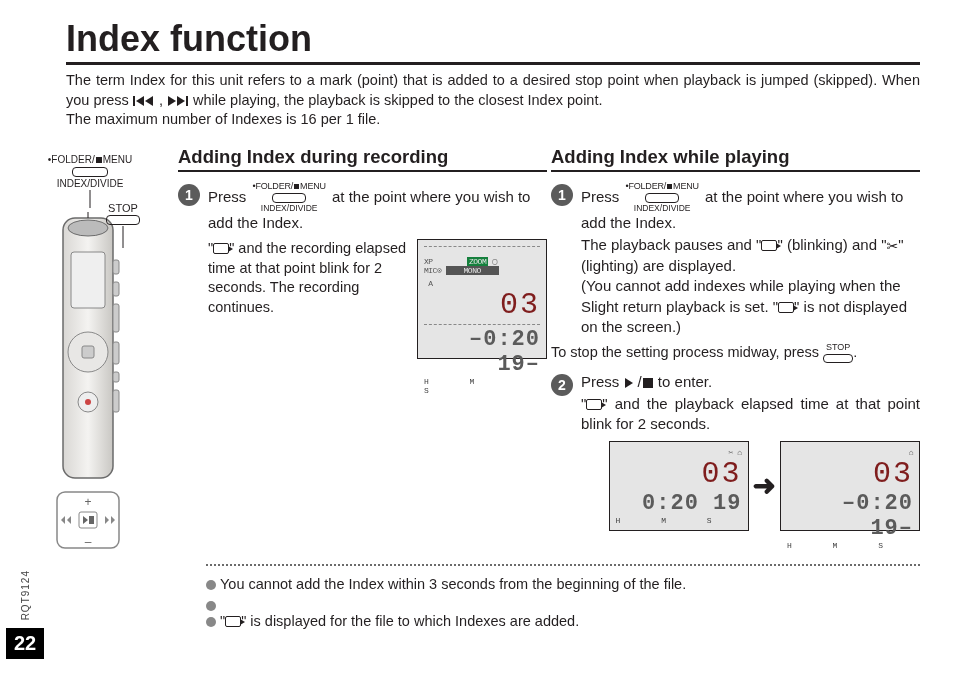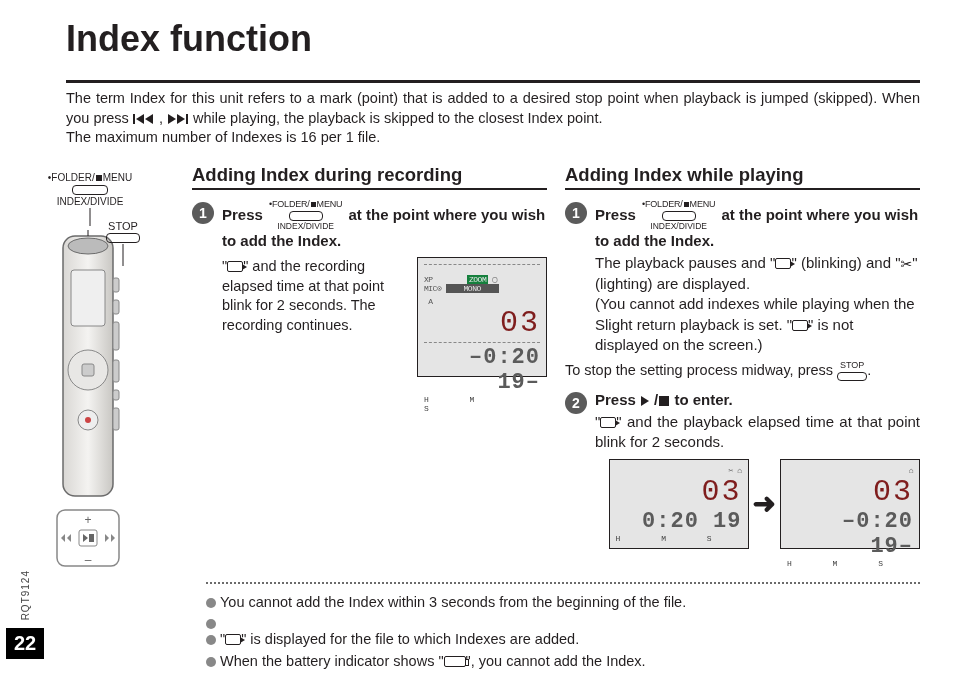--- a/index.html
+++ b/index.html
@@ -11,33 +11,33 @@
     position: relative;
     padding: 18px 34px 14px 6px;
     color: #231f20;
   }
   .title {
     font-size: 36px;
     font-weight: bold;
     border-bottom: 3px solid #231f20;
     margin-left: 60px;
     margin-bottom: 6px;
-    padding-bottom: 20px;
+    padding-bottom: 2px;
   }
   .intro {
     margin-left: 60px;
     font-size: 14.5px;
     line-height: 1.35;
     text-align: justify;
     margin-bottom: 16px;
   }
   .skip-icons svg { vertical-align: -2px; }
   .main-row {
     display: flex;
-    gap: 18px;
+    gap: 4px;
   }
   .left-col {
     width: 168px;
     flex: 0 0 168px;
     position: relative;
   }
   .col {
     flex: 1;
   }
   .col-heading {
@@ -64,21 +64,21 @@
     display: flex;
     align-items: center;
     justify-content: center;
     margin-top: 2px;
   }
   .step-body {
     flex: 1;
     font-size: 15px;
     line-height: 1.35;
   }
-  .step-body .bold { font-weight: bold; }
+  .step-body .bold { font-weight: normal; }
   .btn-graphic {
     display: inline-block;
     vertical-align: middle;
     text-align: center;
     font-size: 9px;
     line-height: 1.1;
     margin: 0 2px;
   }
   .btn-graphic .top-label { letter-spacing: -0.2px; }
   .btn-graphic .btn-box {
@@ -469,22 +469,18 @@
       <span class="bullet-dot"></span>
       <span>You cannot add the Index within 3 seconds from the beginning of the file.</span>
     </div>
   <div class="note-line">
       <span class="bullet-dot"></span>
     </div>
   <div class="note-line">
       <span class="bullet-dot"></span>
       <span><span>"</span><span class="index-icon"></span><span>" is displayed for the file to which Indexes are added.</span></span>
     </div>
-  <div class="note-line">
-      <span class="bullet-dot"></span>
-      <span><span>When the battery indicator shows "</span><span class="batt-icon"></span><span>", you cannot add the Index.</span></span>
-    </div>
 </div>
 
 <div class="page-side">
   <div class="rqt">RQT9124</div>
   <div class="page-num">22</div>
 </div>
 
 </body></html>

